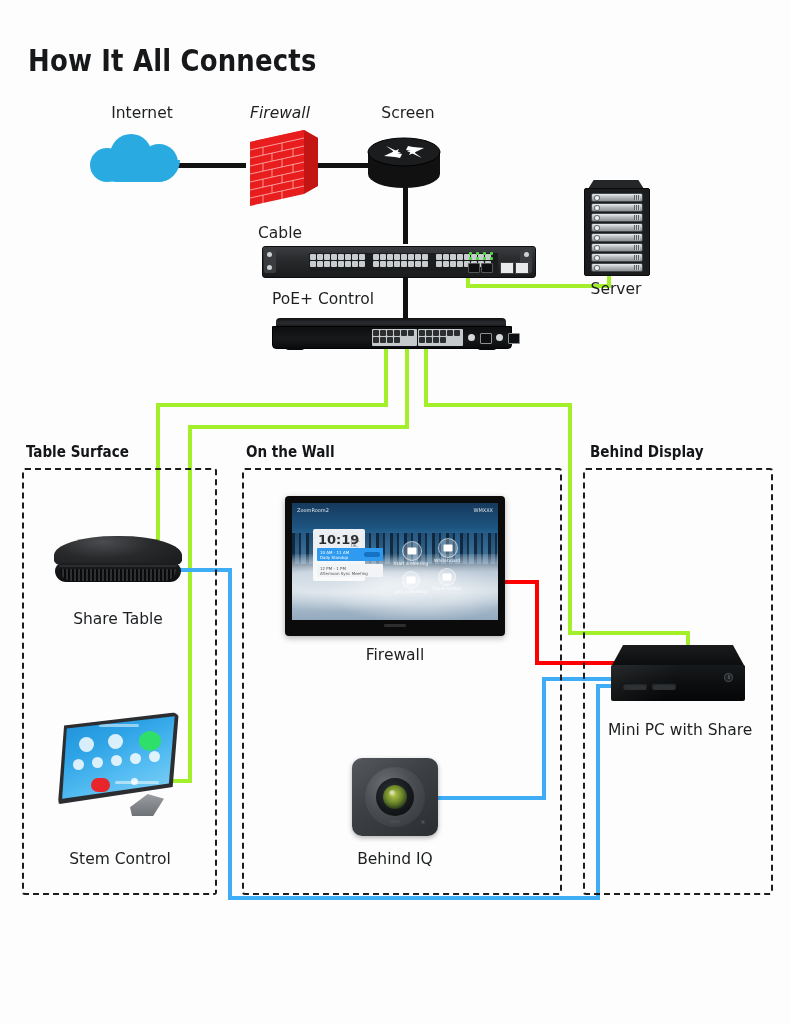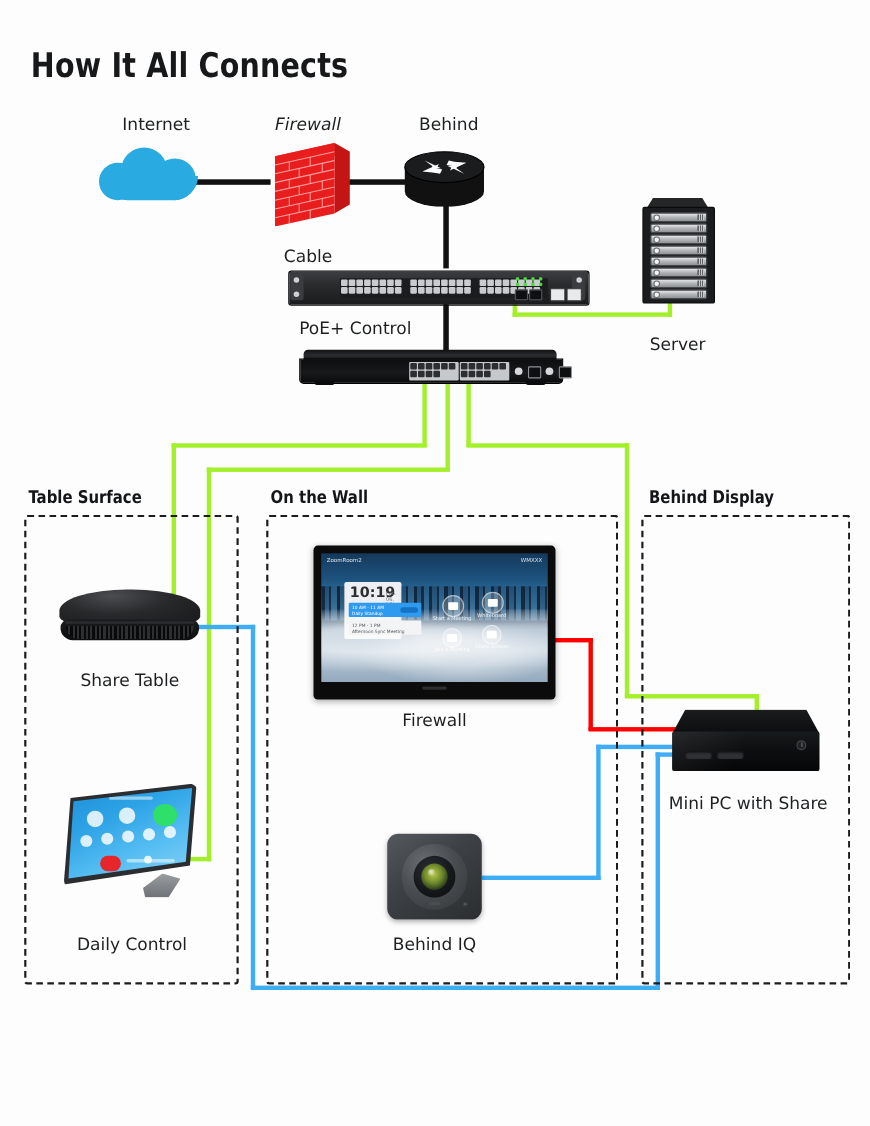--- a/index.html
+++ b/index.html
@@ -274,21 +274,21 @@
         <line x1="25" y1="51" x2="25" y2="59"></line>
           <line x1="44" y1="47" x2="44" y2="55"></line>
         <line x1="34" y1="57" x2="34" y2="65"></line>
           <line x1="55" y1="52" x2="55" y2="60"></line>
         <line x1="25" y1="67" x2="25" y2="75"></line>
           <line x1="44" y1="63" x2="44" y2="71"></line>
       </g>
     </svg>
   </div>
 
-  <div class="abs node-label" style="left:358px;top:104px;width:100px;">Behind</div>
+  <div class="abs node-label" style="left:358px;top:104px;width:100px;">Screen</div>
   <div class="router" style="left:366px;top:136px;width:76px;height:52px;">
     <svg width="76" height="52" viewBox="0 0 76 52">
       <path d="M2,16 L2,38 A36,14 0 0 0 74,38 L74,16 Z" fill="#111"></path>
       <ellipse cx="38" cy="16" rx="36" ry="14" fill="#1b1c1e" stroke="#000" stroke-width="1"></ellipse>
       <g fill="#fff">
         <path d="M18,20 L33,13 L31,17 L36,18 L34,22 L29,21 Z"></path>
         <path d="M58,12 L43,19 L45,15 L40,14 L42,10 L47,11 Z"></path>
         <path d="M20,10 L35,17 L30,17 L31,21 L26,20 L27,15 Z"></path>
         <path d="M56,22 L41,15 L46,15 L45,11 L50,12 L49,17 Z"></path>
       </g>
@@ -405,21 +405,21 @@
       <div class="port" style="background:#2c2e30;"></div>
         <div class="port" style="background:#2c2e30;"></div>
       <div class="port" style="background:#2c2e30;"></div>
     </div>
     <div class="abs" style="left:196px;top:16px;width:7px;height:7px;border-radius:50%;background:#d6d9db;"></div>
     <div class="sfp" style="left:208px;top:15px;width:10px;height:9px;border-color:#8d9093;"></div>
     <div class="abs" style="left:224px;top:16px;width:7px;height:7px;border-radius:50%;background:#d6d9db;"></div>
     <div class="sfp" style="left:236px;top:15px;width:10px;height:9px;border-color:#8d9093;"></div>
   </div>
 
-  <div class="abs node-label" style="left:566px;top:304px;width:100px;">Server</div>
+  <div class="abs node-label" style="left:566px;top:280px;width:100px;">Server</div>
   <div class="abs" style="left:584px;top:180px;width:64px;height:94px;">
     <div class="srv-top" style="left:4px;top:0;width:56px;height:9px;clip-path:polygon(10% 0,90% 0,100% 100%,0 100%);"></div>
     <div class="srv-body" style="left:0;top:8px;width:64px;height:86px;"></div>
     <div class="bay" style="left:7px;top:13px;width:50px;height:7px;"></div>
     <div class="bay" style="left:7px;top:23px;width:50px;height:7px;"></div>
     <div class="bay" style="left:7px;top:33px;width:50px;height:7px;"></div>
     <div class="bay" style="left:7px;top:43px;width:50px;height:7px;"></div>
     <div class="bay" style="left:7px;top:53px;width:50px;height:7px;"></div>
     <div class="bay" style="left:7px;top:63px;width:50px;height:7px;"></div>
     <div class="bay" style="left:7px;top:73px;width:50px;height:7px;"></div>
@@ -450,21 +450,21 @@
       <div class="tabicon" style="left:12px;top:44px;width:11px;height:11px;"></div>
       <div class="tabicon" style="left:31px;top:42px;width:11px;height:11px;"></div>
       <div class="tabicon" style="left:50px;top:40px;width:11px;height:11px;"></div>
       <div class="tabicon" style="left:69px;top:38px;width:11px;height:11px;"></div>
       <div class="tabicon" style="left:88px;top:36px;width:11px;height:11px;"></div>
       <div class="tabicon r" style="left:30px;top:63px;width:19px;height:14px;border-radius:8px;"></div>
       <div class="tabpill" style="left:54px;top:66px;width:44px;height:3px;border-radius:2px;"></div>
       <div class="tabicon" style="left:70px;top:63px;width:7px;height:7px;"></div>
     </div>
   </div>
-  <div class="abs node-label" style="left:55px;top:850px;width:130px;">Daily Control</div>
+  <div class="abs node-label" style="left:55px;top:850px;width:130px;">Stem Control</div>
 
   <div class="abs zone-label" style="left:246px;top:442px;">On the Wall</div>
   <div class="zone" style="left:242px;top:468px;width:316px;height:423px;"></div>
 
   <div class="abs" style="left:285px;top:496px;width:220px;height:140px;">
     <div class="tv-frame" style="left:0;top:0;width:220px;height:140px;"></div>
     <div class="tv-screen" style="left:7px;top:7px;width:206px;height:117px;">
       <div class="sky"></div>
       <div class="cityline"></div>
       <div class="clouds"></div>

